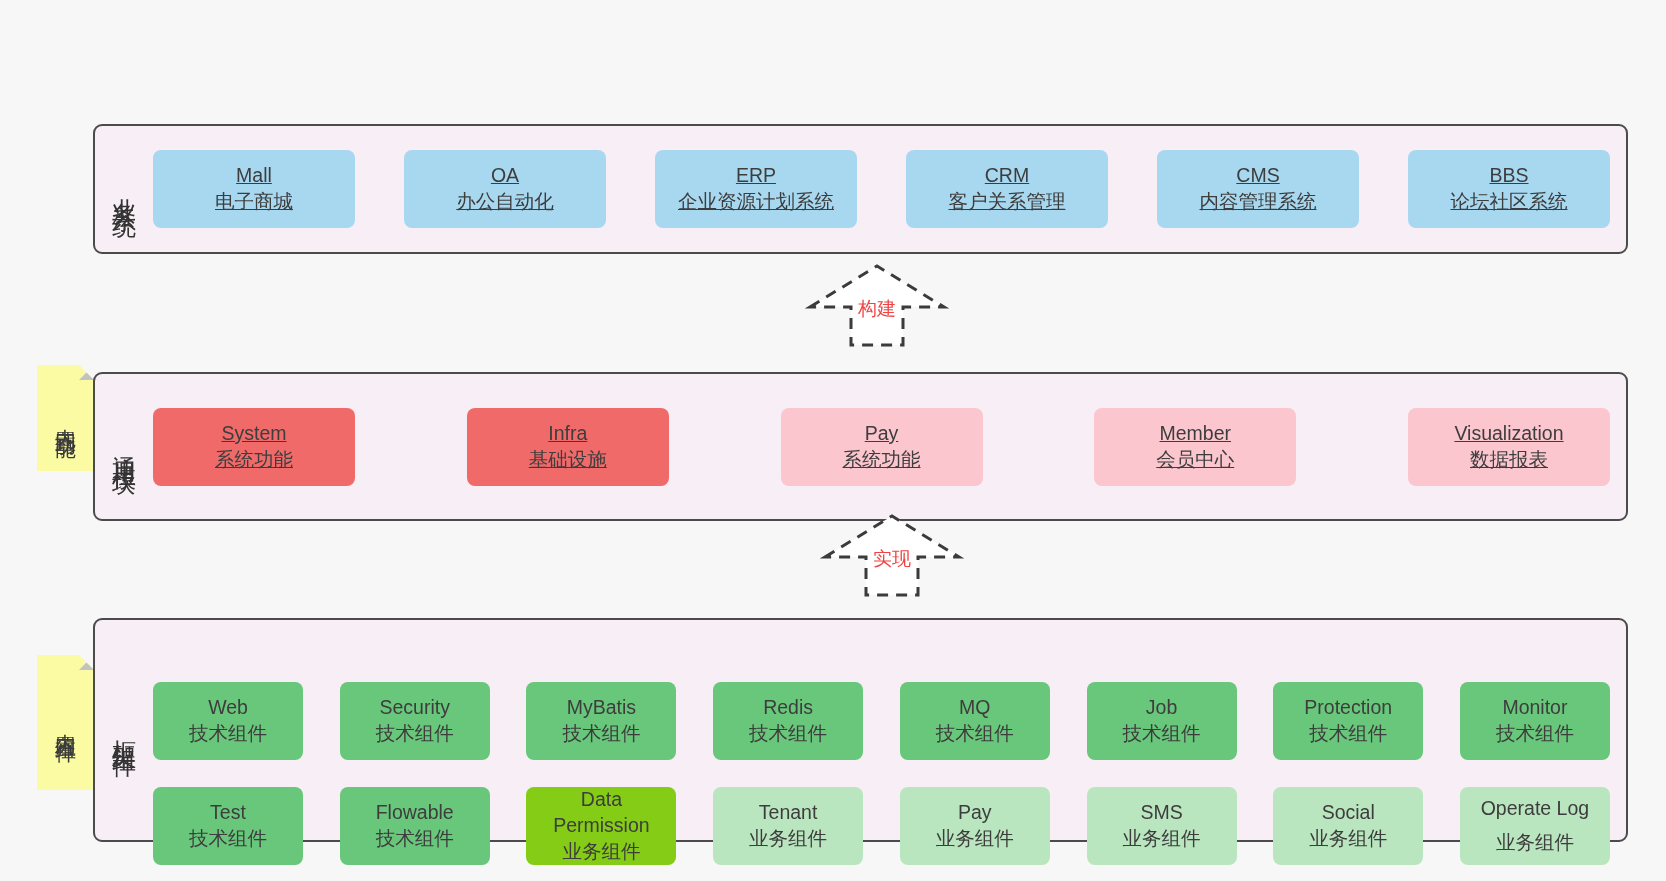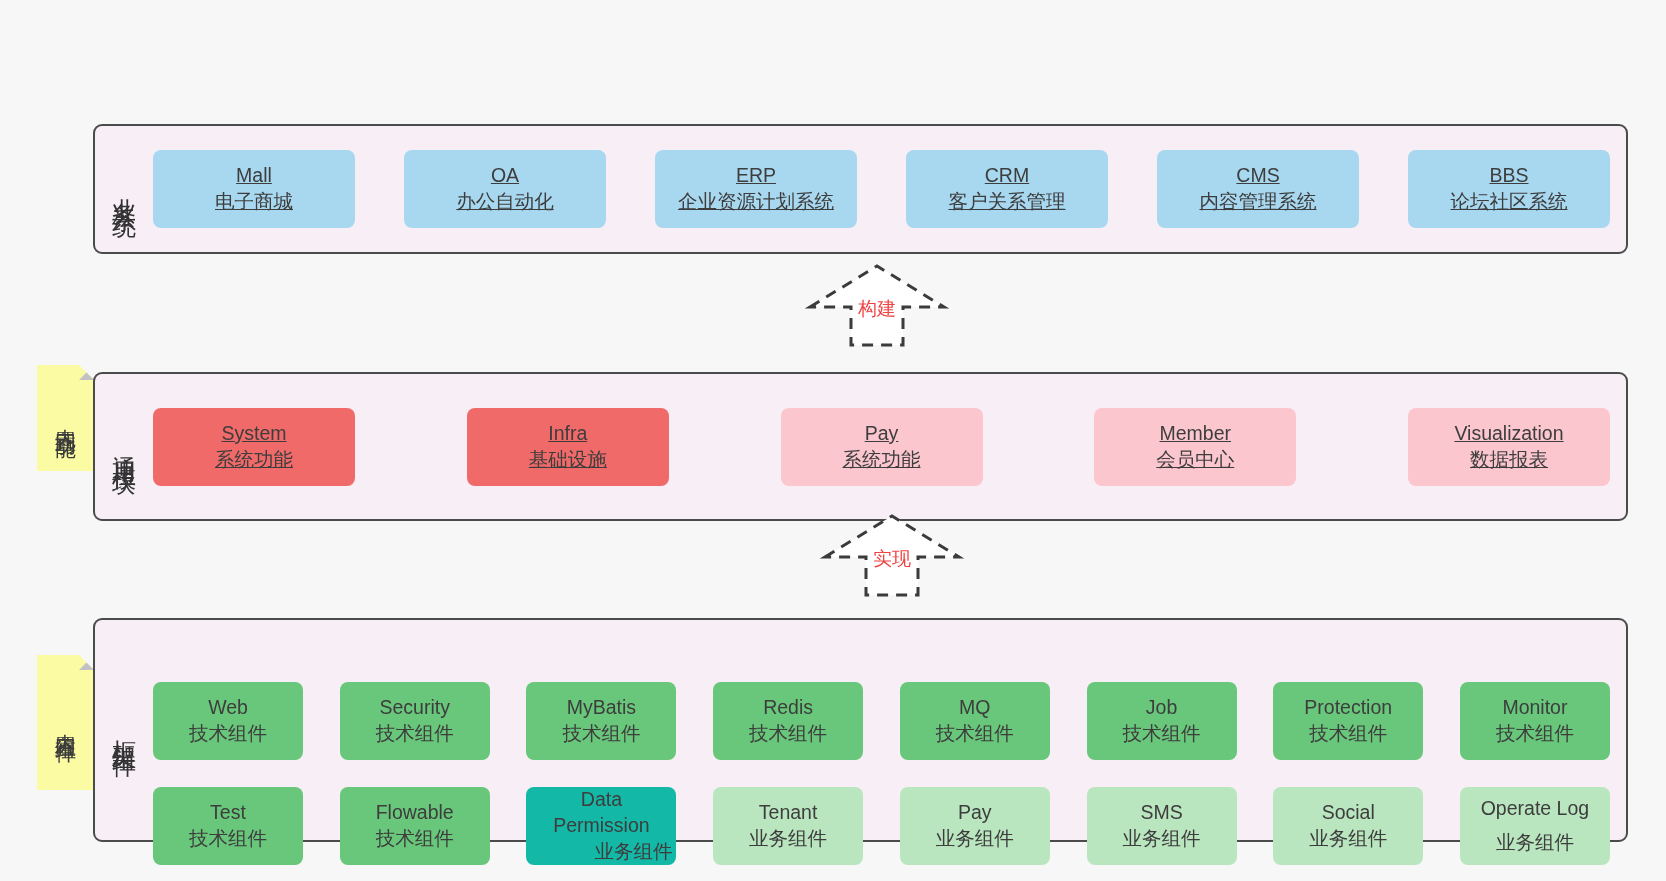--- a/index.html
+++ b/index.html
@@ -178,21 +178,21 @@
     </div>
     <div class="row r2">
       <div class="box small" style="background: rgb(104, 199, 122);">
         <div>Test</div>
         <div>技术组件</div>
       </div>
       <div class="box small" style="background: rgb(104, 199, 122);">
         <div>Flowable</div>
         <div>技术组件</div>
       </div>
-      <div class="box small" style="background: #14b8a6; align-items: flex-end;">
+      <div class="box small" style="background: #84cc16;">
         <div>Data Permission</div>
         <div>业务组件</div>
       </div>
       <div class="box small" style="background: rgb(185, 230, 191);">
         <div>Tenant</div>
         <div>业务组件</div>
       </div>
       <div class="box small" style="background: rgb(185, 230, 191);">
         <div>Pay</div>
         <div>业务组件</div>

